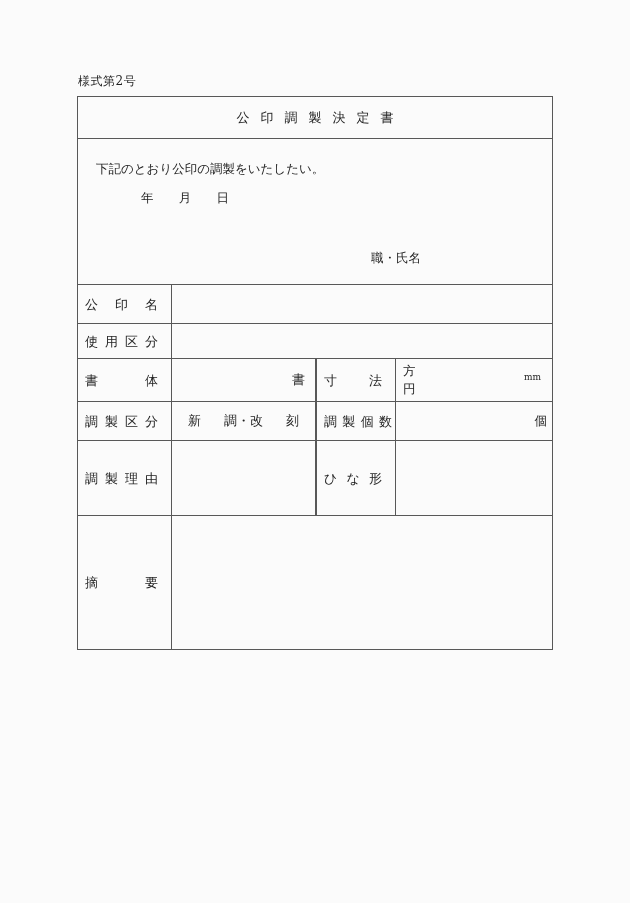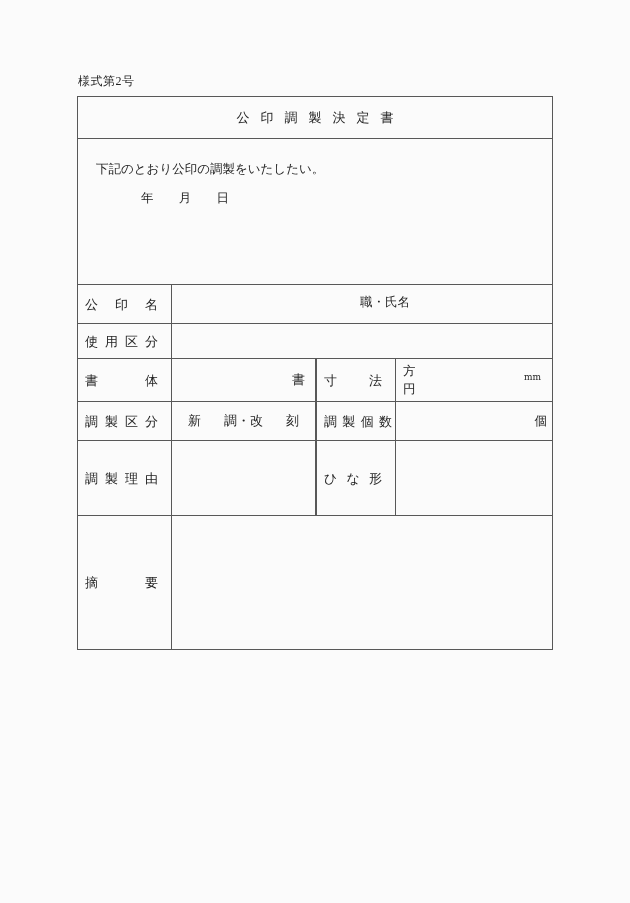--- a/index.html
+++ b/index.html
@@ -11,21 +11,21 @@
   body{
     width:630px;height:903px;
     background:var(--paper);
     color:var(--ink);
     font-family:"DejaVu Serif","Liberation Serif",serif;
   }
   .page{position:relative;width:630px;height:903px;overflow:hidden;}
 
   .form-number{
     position:absolute;left:78px;top:73px;
-    font-size:12px;letter-spacing:0.5px;font-family:Liberation Serif, serif;
+    font-size:12px;letter-spacing:0.5px;
   }
 
   .sheet{
     position:absolute;left:77px;top:96px;width:476px;
     box-sizing:border-box;border:1px solid var(--line);
     background:transparent;
   }
   .row{display:flex;box-sizing:border-box;}
   .row + .row{border-top:1px solid var(--line);}
   .h41{height:41px}.h146{height:146px}.h39{height:39px}.h35{height:35px}
@@ -50,21 +50,21 @@
     display:flex;justify-content:space-between;
     width:157px;font-size:13px;line-height:1;
   }
 
   .preamble{position:relative;font-size:12.5px;}
   .request-line{position:absolute;left:18px;top:20px;line-height:19px;}
   .date-line{
     position:absolute;left:63px;top:49px;width:88px;
     display:flex;justify-content:space-between;line-height:19px;
   }
-  .sign-line{position:absolute;left:282px;top:109px;line-height:19px;margin-top:44px;}
+  .sign-line{position:absolute;left:293px;top:109px;line-height:19px;}
 
   .typeface-value{justify-content:flex-end;padding-right:10px;font-size:13px;}
   .production-value{justify-content:space-between;padding:0 16px;font-size:13px;}
   .count-value{justify-content:flex-end;padding-right:5px;font-size:12.5px;}
 
   .size-value{
     display:block;position:relative;
     padding:3px 0 0 7px;font-size:12.5px;line-height:18px;
   }
   .unit-mm{position:absolute;top:14px;right:11px;font-size:9px;line-height:1;}

